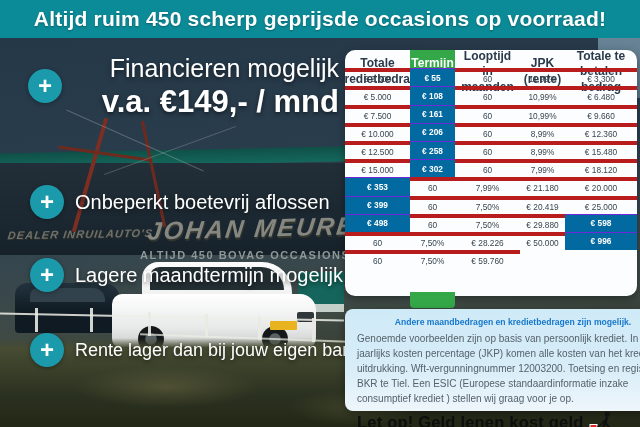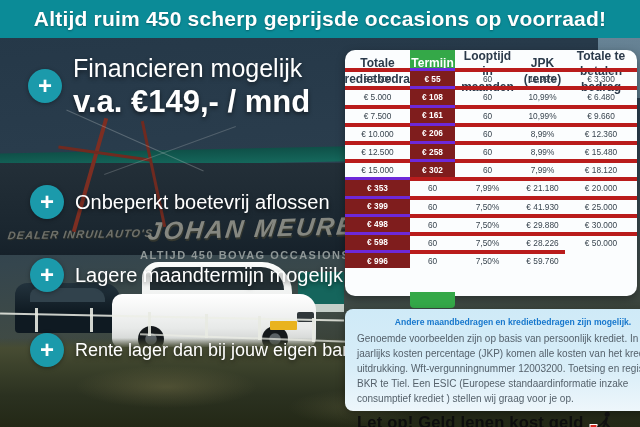--- a/index.html
+++ b/index.html
@@ -63,37 +63,37 @@
   .post{position:absolute;width:3px;height:24px;top:308px;background:#e8eae2;opacity:.9;z-index:4;}
 
   
   .usp{position:absolute;z-index:5;display:flex;align-items:center;gap:11px;color:#fff;
        text-shadow:0 2px 4px rgba(0,0,0,.55);}
   .plus-badge{flex:0 0 auto;width:34px;height:34px;border-radius:50%;background:#1b9aab;
        color:#fff;display:flex;align-items:center;justify-content:center;
        font-size:24px;font-weight:bold;line-height:1;box-shadow:0 1px 4px rgba(0,0,0,.35);
        text-shadow:none;}
   .usp-1{left:28px;top:52px;}
-  .usp-1 .lines{width:266px;text-align:left;}
+  .usp-1 .lines{width:266px;text-align:right;}
   .usp-line1{font-size:25px;font-weight:400;line-height:32px;}
   .usp-line2{font-size:31px;font-weight:bold;line-height:35px;}
   .usp-2{left:30px;top:185px;font-size:20px;}
   .usp-3{left:30px;top:258px;font-size:20px;}
   .usp-4{left:30px;top:333px;font-size:18px;}
 
   
   .card{position:absolute;left:345px;top:50px;width:292px;height:246px;z-index:6;
        background:#fbfdfe;border-radius:10px;box-shadow:0 3px 8px rgba(0,0,0,.35);overflow:hidden;}
   .ftable{display:grid;grid-template-columns:65px 45px 65px 45px 72px;grid-auto-rows:18.2px;}
   .hcell{height:44px;display:flex;align-items:center;justify-content:center;text-align:center;
        font-size:12px;font-weight:bold;color:#2b3a4a;white-space:pre-line;line-height:1.3;}
   .hcell.green{background:#34a848;color:#fff;}
   .cell{display:flex;align-items:center;justify-content:center;font-size:8.3px;color:#39454f;
        border-top:4px solid #b91c1c;}
-  .cell.green{background:#7f1d1d;color:#fff;font-weight:600;border-top:3px solid #6d28d9;}
+  .cell.green{background:#0369a1;color:#fff;font-weight:600;border-top:1px solid #6d28d9;}
   .green-tab{position:absolute;left:410px;top:292px;width:45px;height:16px;background:#34a848;
        border-radius:0 0 4px 4px;z-index:6;}
 
   
   .footer-box{position:absolute;left:345px;top:309px;width:336px;height:102px;z-index:6;
        background:linear-gradient(180deg,#cfeaf7 0%,#d7edf8 55%,#eef6fb 100%);
        border-radius:8px;box-shadow:0 3px 8px rgba(0,0,0,.35);box-sizing:border-box;
        padding:8px 12px 0 12px;}
   .footer-heading{font-size:8.6px;font-weight:bold;color:#1878cd;text-align:center;margin:0 0 4px 0;}
   .footer-disclaimer{font-size:10px;color:#55616b;line-height:1.5;margin:0;}
@@ -206,27 +206,26 @@
         <div class="cell">7,99%</div>
         <div class="cell">€ 18.120</div>
         <div class="cell green">€ 353</div>
         <div class="cell">60</div>
         <div class="cell">7,99%</div>
         <div class="cell">€ 21.180</div>
         <div class="cell">€ 20.000</div>
         <div class="cell green">€ 399</div>
         <div class="cell">60</div>
         <div class="cell">7,50%</div>
-        <div class="cell">€ 41.930</div>
+        <div class="cell">€ 20.419</div>
         <div class="cell">€ 25.000</div>
         <div class="cell green">€ 498</div>
         <div class="cell">60</div>
         <div class="cell">7,50%</div>
         <div class="cell">€ 29.880</div>
-        <div class="cell">€ 30.000</div>
         <div class="cell green">€ 598</div>
         <div class="cell">60</div>
         <div class="cell">7,50%</div>
         <div class="cell">€ 28.226</div>
         <div class="cell">€ 50.000</div>
         <div class="cell green">€ 996</div>
         <div class="cell">60</div>
         <div class="cell">7,50%</div>
         <div class="cell">€ 59.760</div>
       </div>

